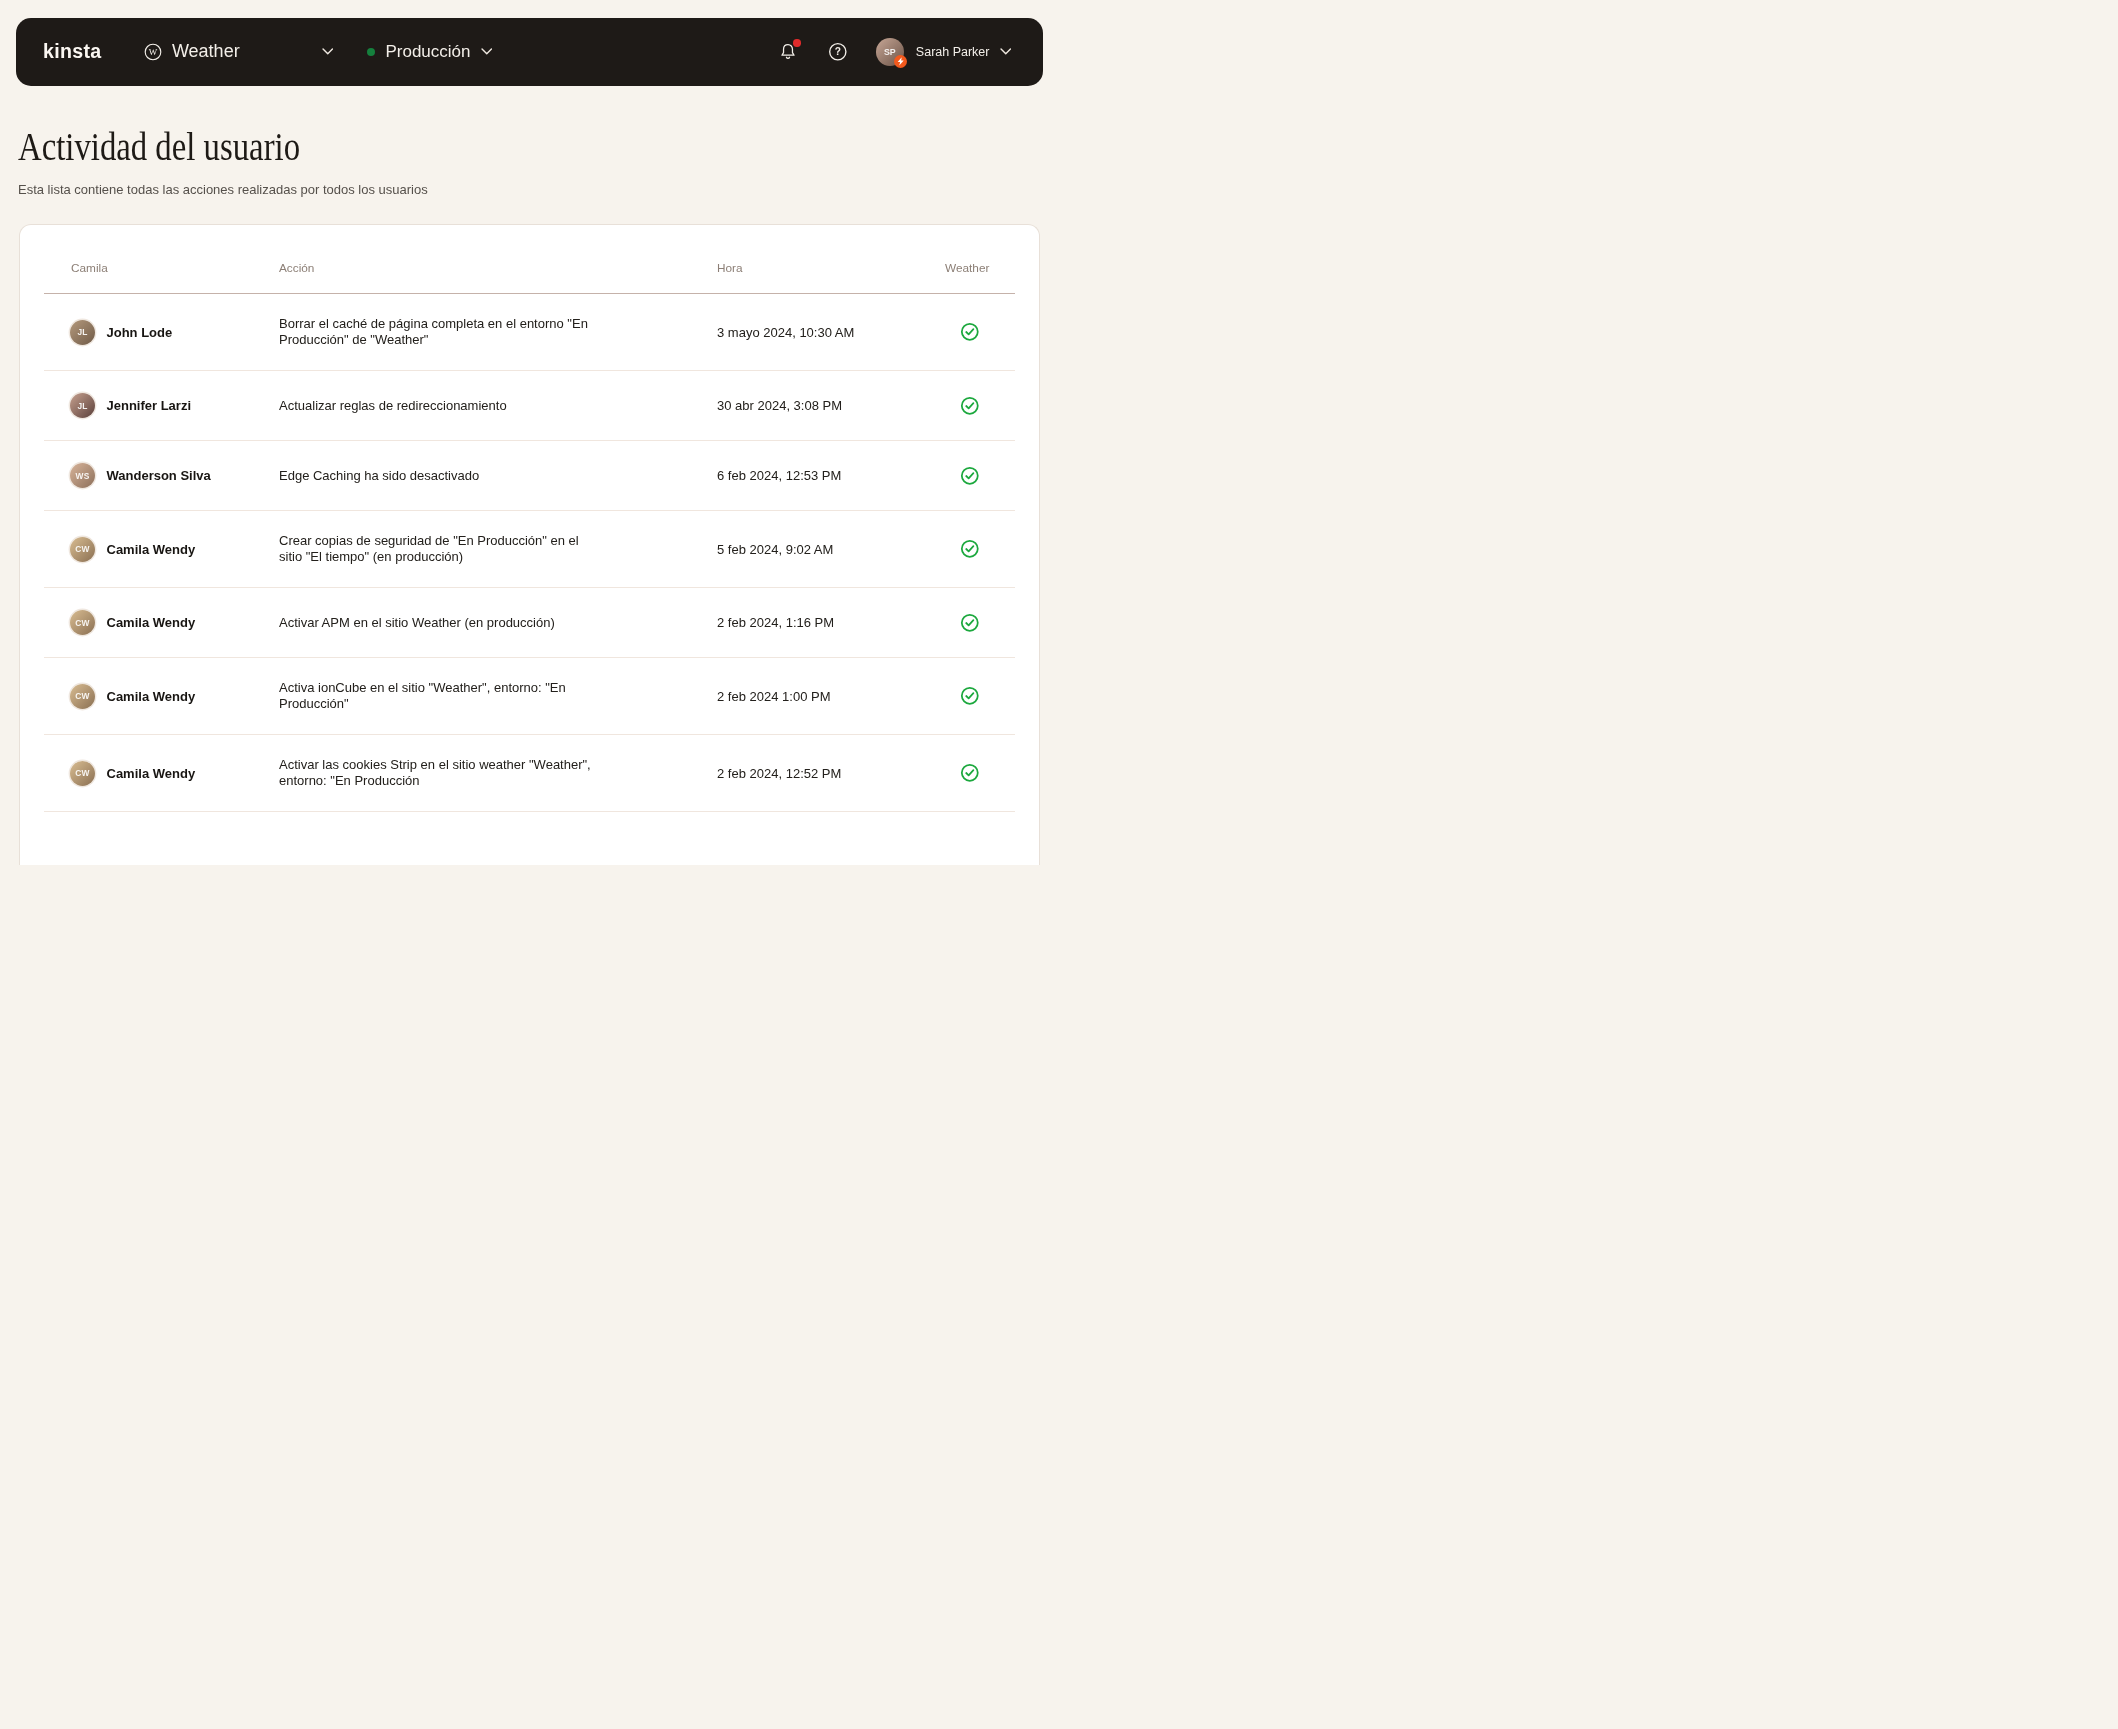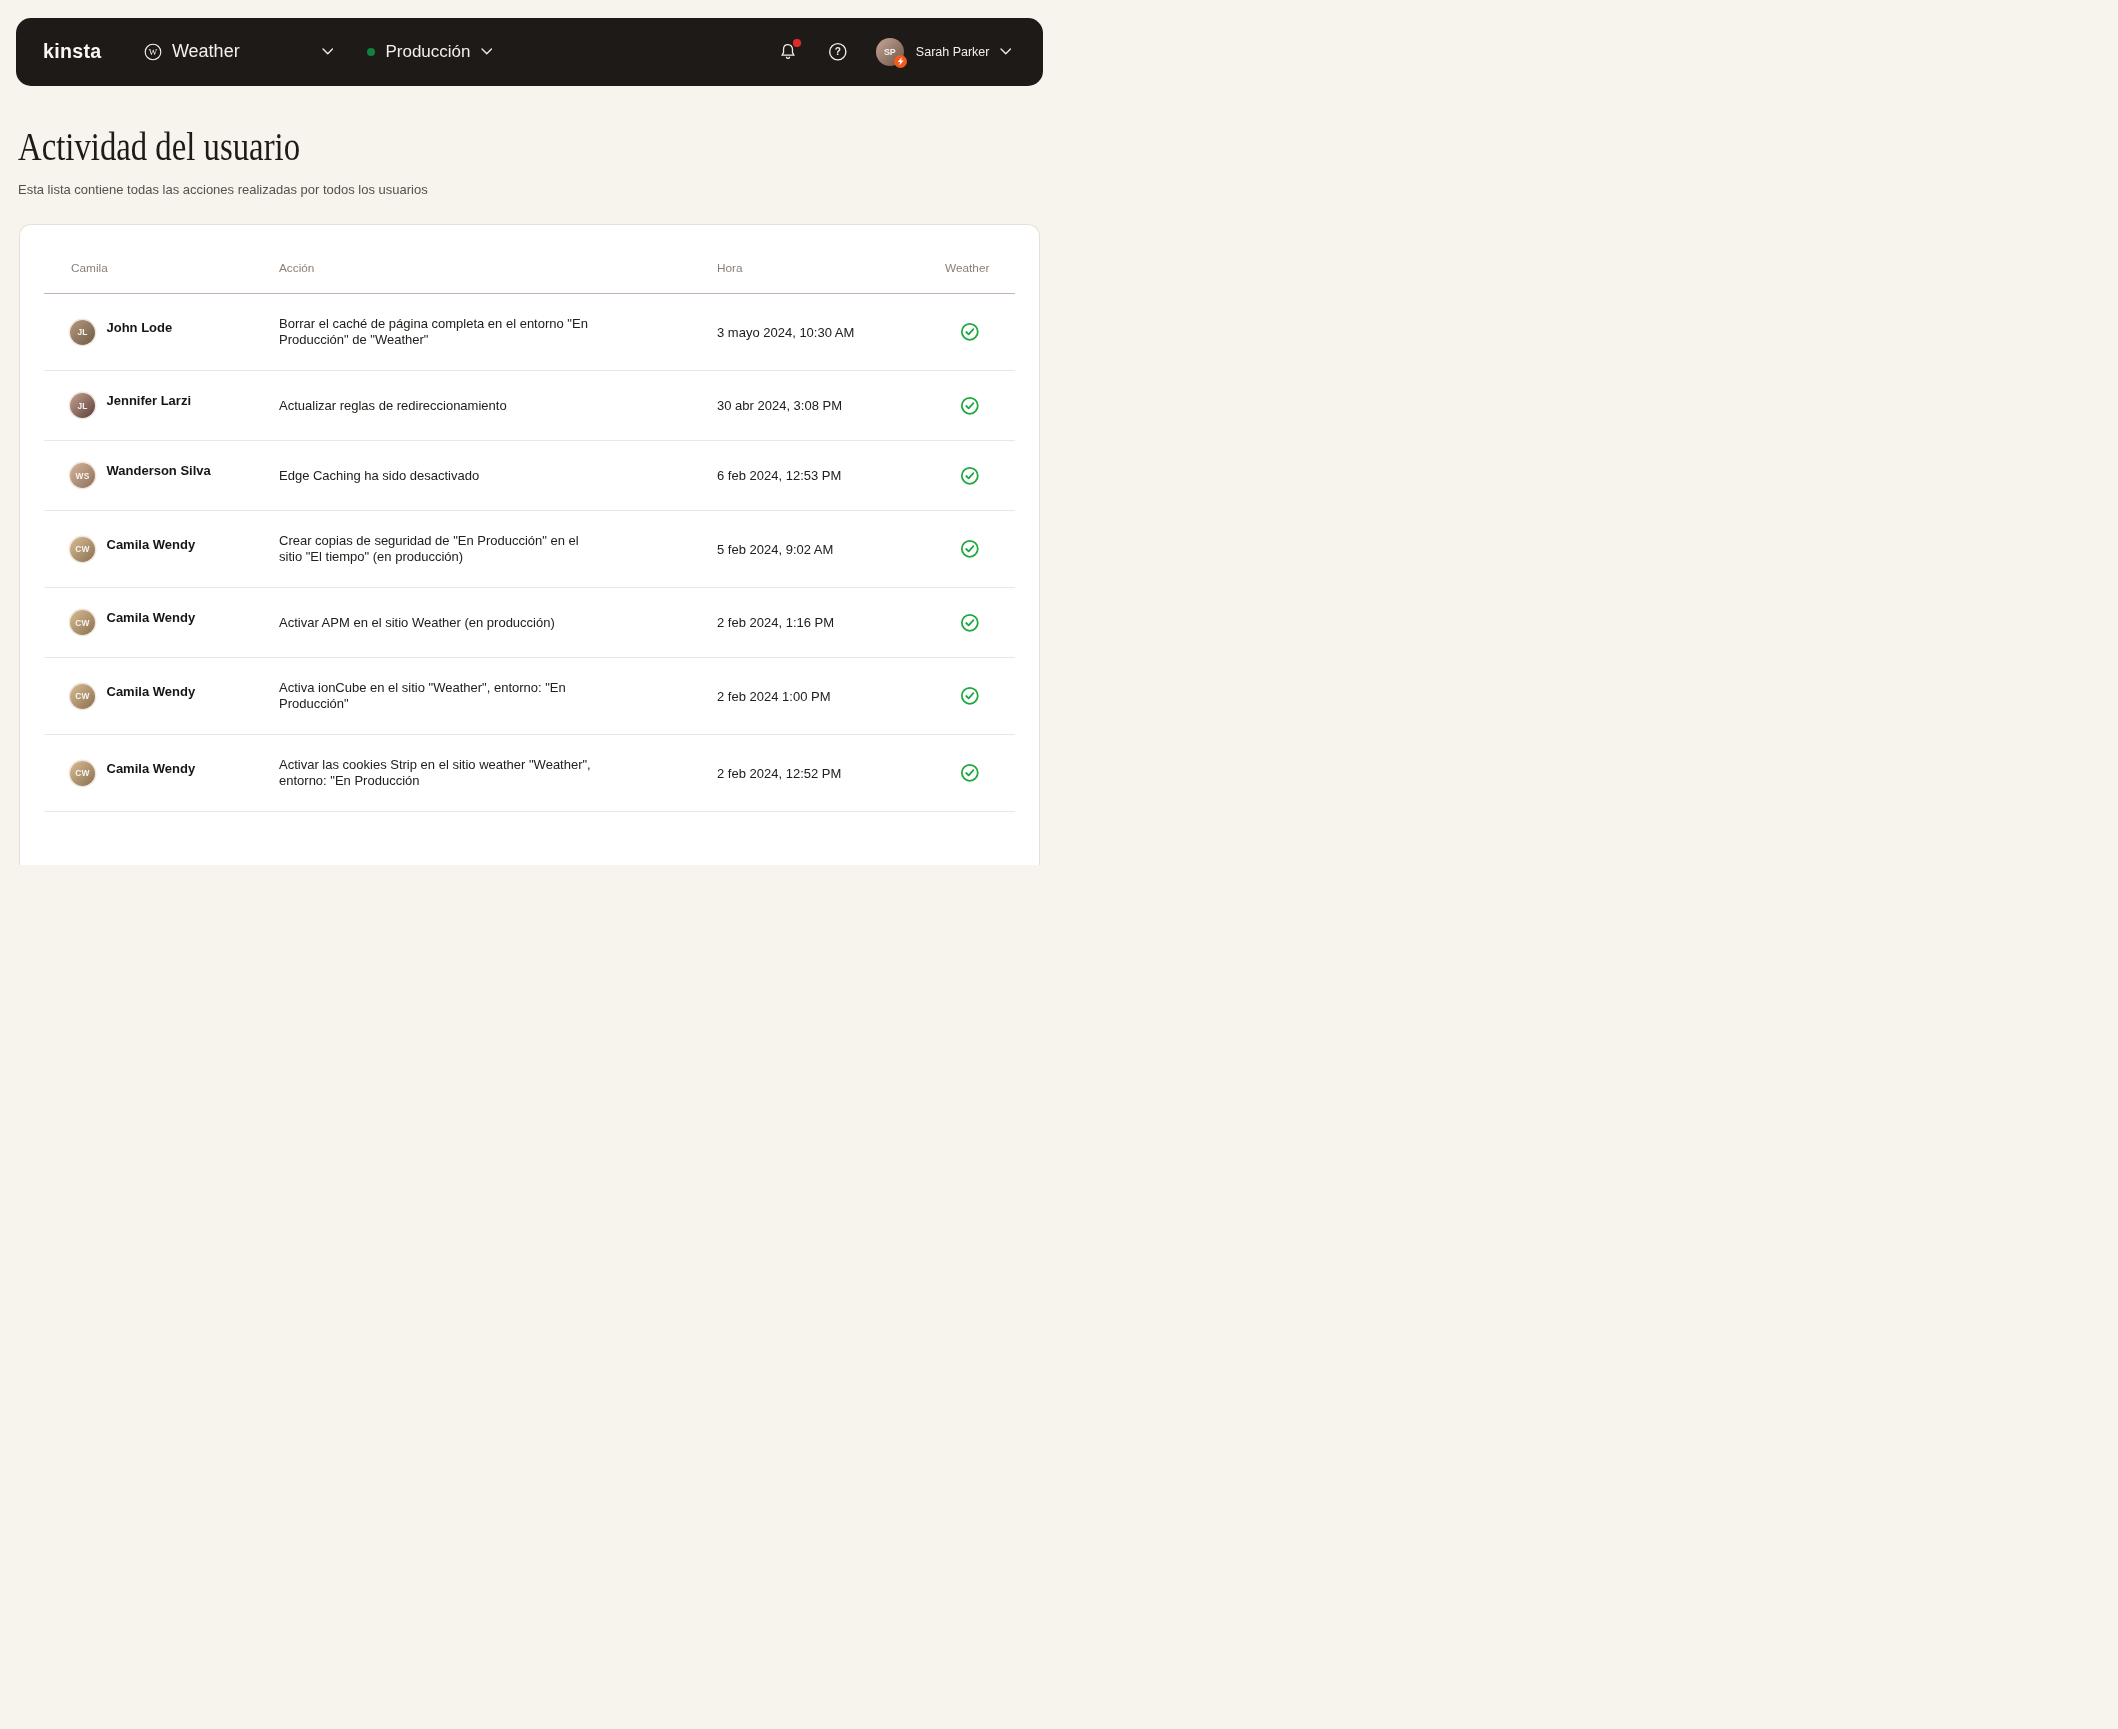--- a/index.html
+++ b/index.html
@@ -93,21 +93,21 @@
   .grid-row {
     display:grid;
     grid-template-columns:235px 438px 228px 1fr;
     align-items:center;
   }
   .thead { padding:36px 0 17.6px; color:#8C7F76; font-size:11.8px; }
   .thead .c-name { padding-left:27px; }
   .thead-divider { height:1.4px; background:#C5B2AA; border:none; }
 
   .trow { padding:22px 0; border-bottom:1.4px solid #F0E6DE; }
-  .name-cell { display:flex; padding-left:26px; }
+  .name-cell { display:flex; align-items:center; padding-left:26px; }
   .avatar {
     width:25px; height:25px; border-radius:50%; flex:0 0 25px;
     display:flex; align-items:center; justify-content:center;
     box-shadow:0 0 0 1.4px #EFE7DF;
   }
   .avatar i {
     font-style:normal; font-size:8.4px; font-weight:700;
     color:rgba(255,255,255,.9); letter-spacing:0.2px;
   }
   .uname { margin-left:11.5px; font-size:13px; font-weight:700; color:#181512; }

